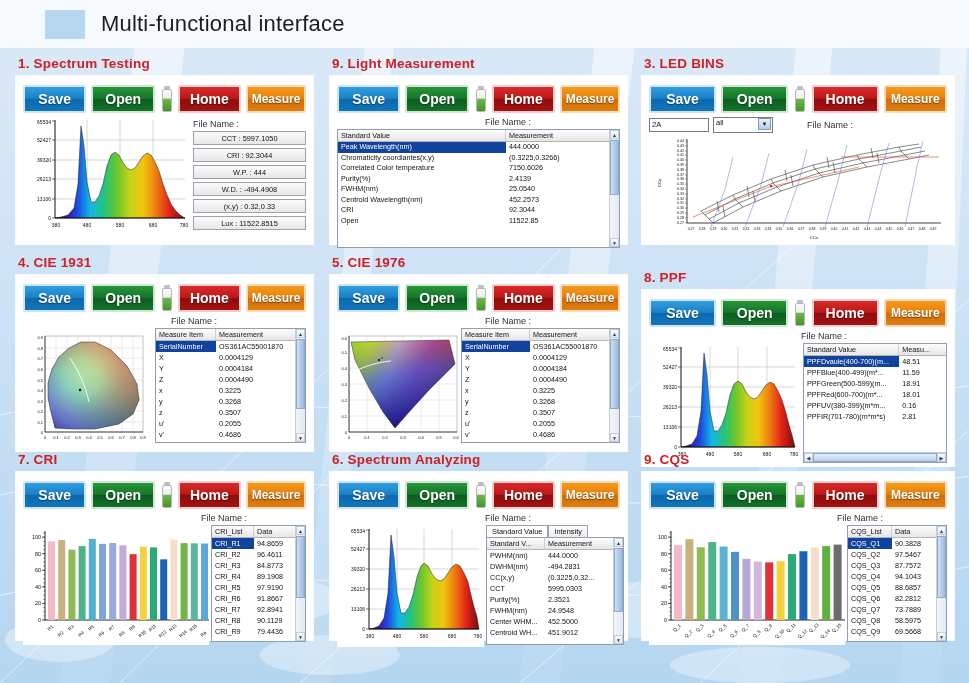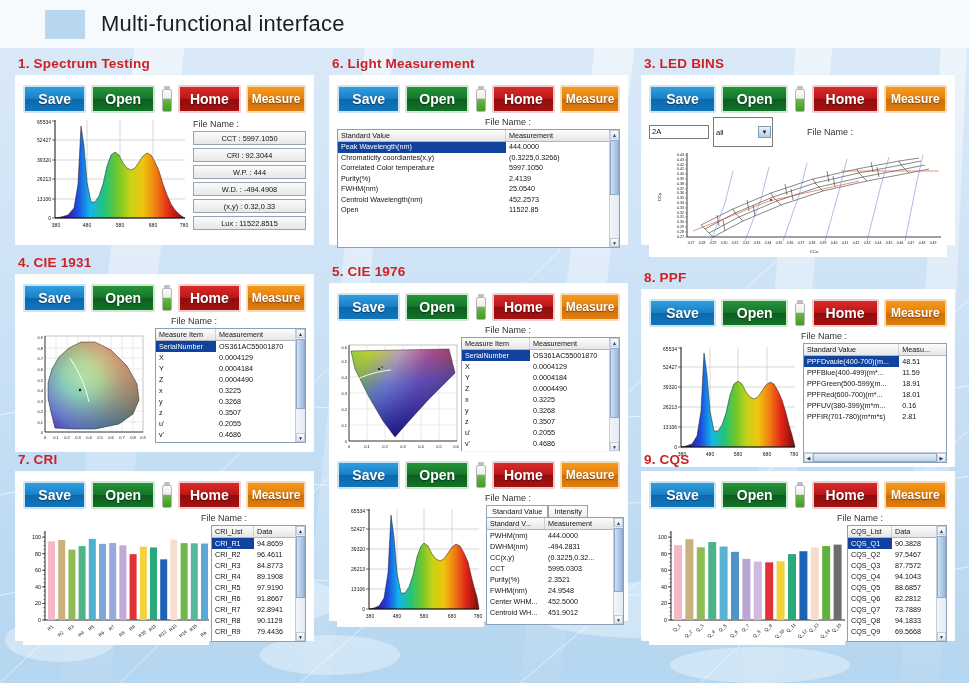--- a/index.html
+++ b/index.html
@@ -73,22 +73,22 @@
      font-size:5px;color:#335;}
   .hscroll .thumb{position:absolute;left:9px;right:9px;top:0;bottom:0;
      background:linear-gradient(180deg,#e5eefa,#bcd2ea);border:1px solid #8fa9c9;box-sizing:border-box;}
   
   .readout{border:1px solid #9aa3ad;background:linear-gradient(180deg,#fbfbfb,#e7e7e7);
      font-size:7.4px;color:#111;text-align:center;line-height:13px;height:14px;
      margin-bottom:3px;box-sizing:border-box;}
   
   .tinput{border:1px solid #7a7a7a;background:#fff;height:14px;font-size:7.5px;
           padding:1px 2px;box-sizing:border-box;color:#111;}
-  .combo{border:1px solid #7a7a7a;background:#fff;height:30px;font-size:7.5px;
-         display:flex;align-items:center;box-sizing:border-box;color:#111;}
+  .combo{border:1px solid #7a7a7a;background:#fff;height:16px;font-size:7.5px;
+         display:flex;box-sizing:border-box;color:#111;}
   .combo span.lbl{flex:1;padding-left:2px;}
   .combo span.arr{width:13px;height:12px;margin-right:1px;
      background:linear-gradient(180deg,#eaf2fb,#b9cfe6);border:1px solid #7f9ab5;
      box-sizing:border-box;display:flex;align-items:center;justify-content:center;
      font-size:6px;color:#123;}
   
   .tabs{display:flex;font-size:7.4px;}
   .tab{border:1px solid #9aa3ad;border-bottom:none;padding:1px 5px;
        background:linear-gradient(180deg,#ffffff,#ececec);color:#111;}
   .tab.active{background:#fff;font-weight:normal;}
@@ -230,21 +230,21 @@
             <div class="readout">W.D. : -494.4908</div>
             <div class="readout">(x,y) : 0.32,0.33</div>
             <div class="readout">Lux : 11522.8515</div>
           </div>
         </div>
       </div>
     </div>
   </div>
 
   <div class="panel" style="left:330px;top:8px;width:297px;">
-    <div class="panel-title">6. Light Measurement</div>
+    <div class="panel-title">9. Light Measurement</div>
     <div class="card" style="width:297px;height:168px;">
       <div class="toolbar">
         <div class="btn btn-save">Save</div>
         <div class="btn btn-open">Open</div>
         <div class="battery">
             <div class="cap"></div>
             <div class="body"></div>
           </div>
         <div class="btn btn-home">Home</div>
         <div class="btn btn-measure">Measure</div>
@@ -258,33 +258,37 @@
           <div class="lv-row sel" style="height:10.5px">
             <div style="width:168px;line-height:10.5px">Peak Wavelength(nm)</div>
             <div style="width:100px;line-height:10.5px">444.0000</div>
           </div>
           <div class="lv-row" style="height:10.5px">
             <div style="width:168px;line-height:10.5px">Chromaticity coordiantes(x,y)</div>
             <div style="width:100px;line-height:10.5px">(0.3225,0.3266)</div>
           </div>
           <div class="lv-row" style="height:10.5px">
             <div style="width:168px;line-height:10.5px">Correlated Color temperature</div>
-            <div style="width:100px;line-height:10.5px">5997.1050</div>
+            <div style="width:100px;line-height:10.5px">7150.6026</div>
           </div>
           <div class="lv-row" style="height:10.5px">
             <div style="width:168px;line-height:10.5px">Purity(%)</div>
             <div style="width:100px;line-height:10.5px">2.4139</div>
           </div>
           <div class="lv-row" style="height:10.5px">
             <div style="width:168px;line-height:10.5px">FWHM(nm)</div>
             <div style="width:100px;line-height:10.5px">25.0540</div>
           </div>
           <div class="lv-row" style="height:10.5px">
             <div style="width:168px;line-height:10.5px">Centroid Wavelength(nm)</div>
             <div style="width:100px;line-height:10.5px">452.2573</div>
+          </div>
+          <div class="lv-row" style="height:10.5px">
+            <div style="width:168px;line-height:10.5px">CRI</div>
+            <div style="width:100px;line-height:10.5px">92.3044</div>
           </div>
           <div class="lv-row" style="height:10.5px">
             <div style="width:168px;line-height:10.5px">Open</div>
             <div style="width:100px;line-height:10.5px">11522.85</div>
           </div>
           <div class="vscroll">
             <div class="arrow">▲</div>
             <div class="thumb" style="top:10px;height:55px"></div>
             <div class="arrow bot">▼</div>
           </div>
@@ -550,21 +554,21 @@
             <div class="vscroll">
               <div class="arrow">▲</div>
               <div class="thumb" style="top:10px;height:70px"></div>
               <div class="arrow bot">▼</div>
             </div>
           </div>
       </div>
     </div>
   </div>
 
-  <div class="panel" style="left:330px;top:216px;width:297px;">
+  <div class="panel" style="left:330px;top:207px;width:297px;">
     <div class="panel-title">5. CIE 1976</div>
     <div class="card" style="width:297px;height:176px;">
       <div class="toolbar">
         <div class="btn btn-save">Save</div>
         <div class="btn btn-open">Open</div>
         <div class="battery">
             <div class="cap"></div>
             <div class="body"></div>
           </div>
         <div class="btn btn-home">Home</div>
@@ -926,20 +930,21 @@
               <div class="arrow">▲</div>
               <div class="thumb" style="top:10px;height:62px"></div>
               <div class="arrow bot">▼</div>
             </div>
           </div>
       </div>
     </div>
   </div>
 
   <div class="panel" style="left:330px;top:404px;width:297px;">
+    <div class="panel-title">6. Spectrum Analyzing</div>
     <div class="card" style="width:297px;height:168px;">
       <div class="toolbar">
         <div class="btn btn-save">Save</div>
         <div class="btn btn-open">Open</div>
         <div class="battery">
             <div class="cap"></div>
             <div class="body"></div>
           </div>
         <div class="btn btn-home">Home</div>
         <div class="btn btn-measure">Measure</div>
@@ -1167,21 +1172,21 @@
             <div class="lv-row" style="height:11px">
               <div style="width:44px;line-height:11px">CQS_Q6</div>
               <div style="width:47px;line-height:11px">82.2812</div>
             </div>
             <div class="lv-row" style="height:11px">
               <div style="width:44px;line-height:11px">CQS_Q7</div>
               <div style="width:47px;line-height:11px">73.7889</div>
             </div>
             <div class="lv-row" style="height:11px">
               <div style="width:44px;line-height:11px">CQS_Q8</div>
-              <div style="width:47px;line-height:11px">94.1833</div>
+              <div style="width:47px;line-height:11px">58.5975</div>
             </div>
             <div class="lv-row" style="height:11px">
               <div style="width:44px;line-height:11px">CQS_Q9</div>
               <div style="width:47px;line-height:11px">69.5668</div>
             </div>
             <div class="vscroll">
               <div class="arrow">▲</div>
               <div class="thumb" style="top:10px;height:62px"></div>
               <div class="arrow bot">▼</div>
             </div>

